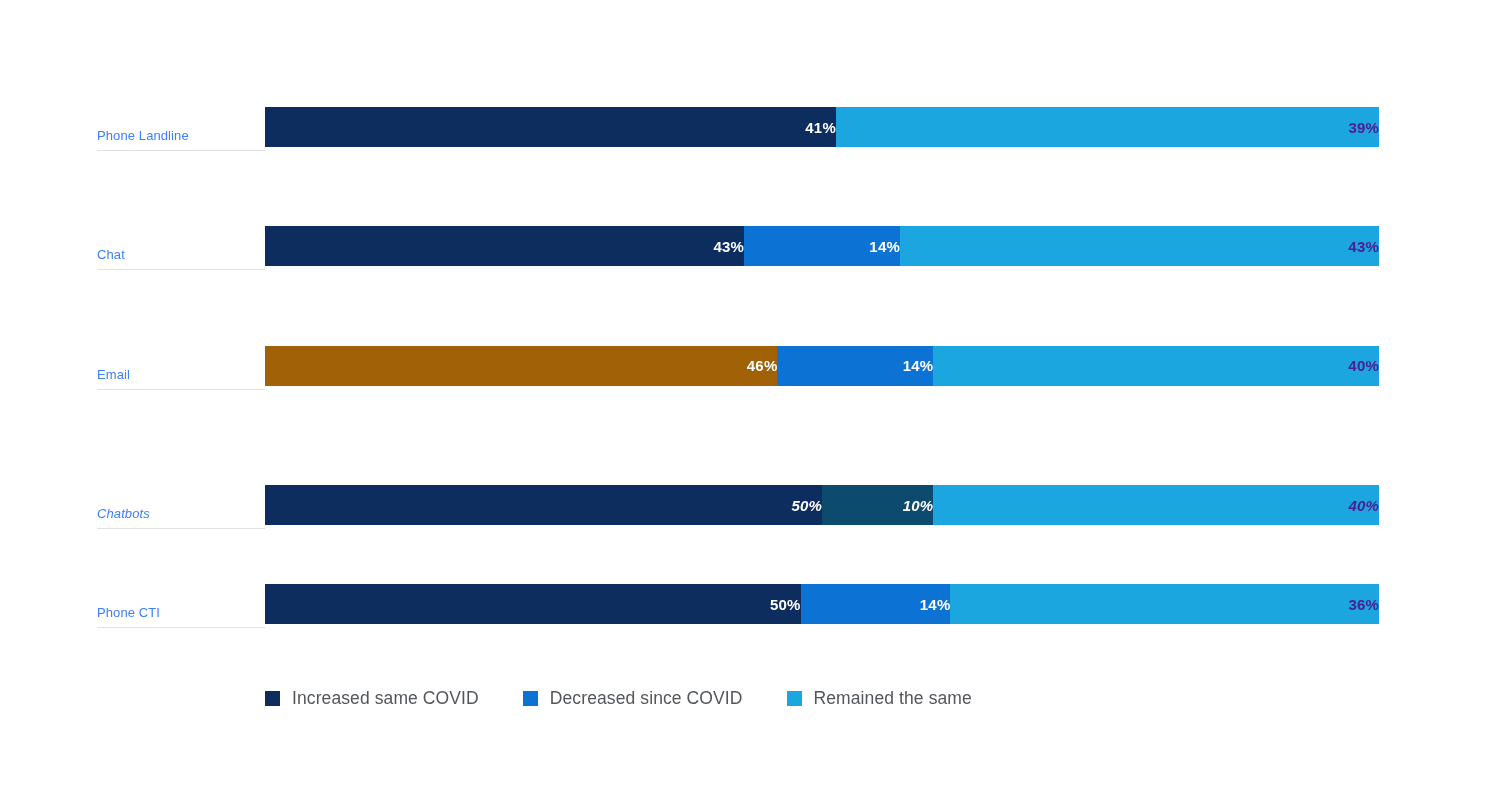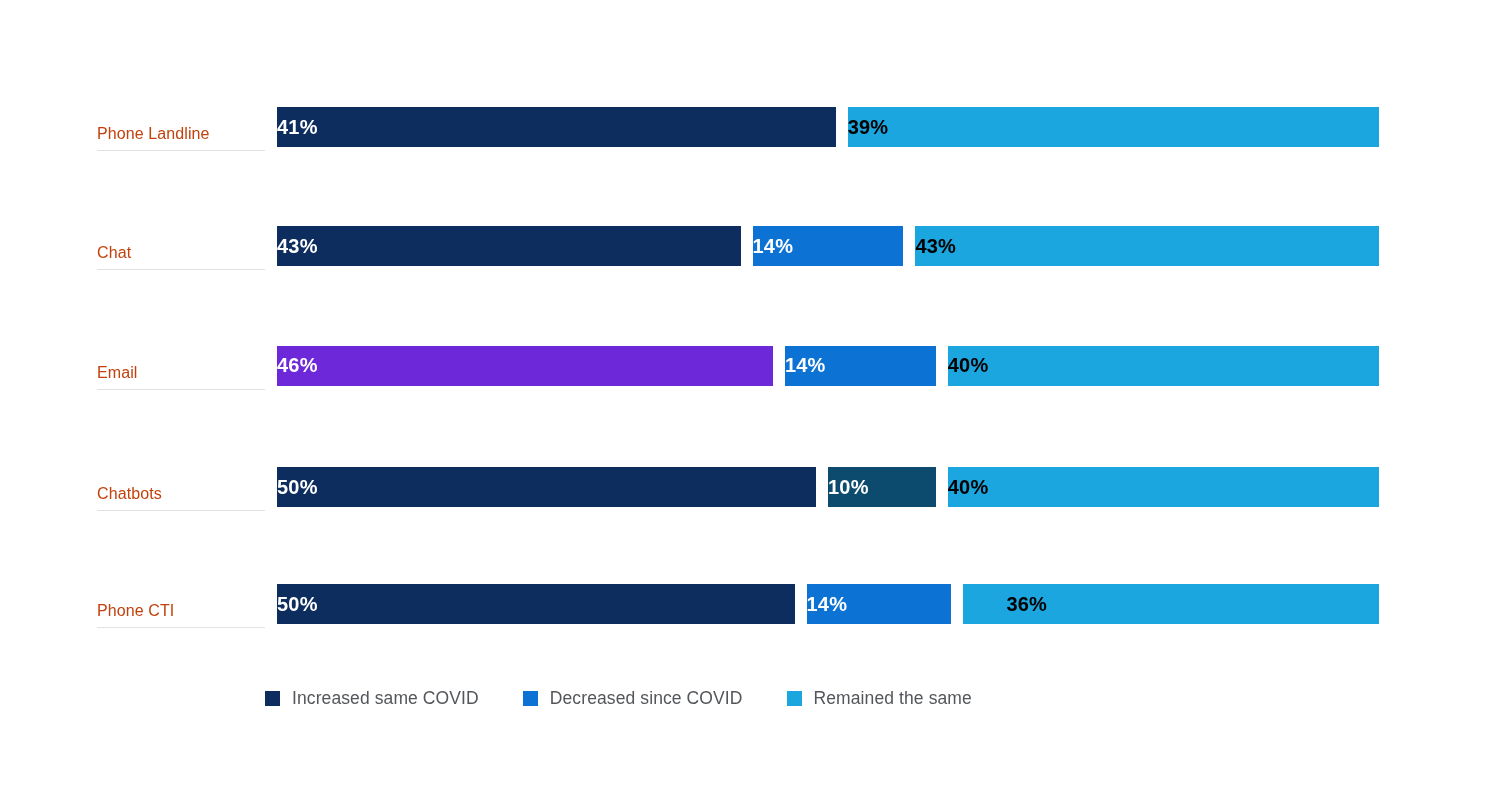--- a/index.html
+++ b/index.html
@@ -36,22 +36,22 @@
     left: 0;
     width: 1500px;
     height: 40px;
   }
 
   .row-label {
     position: absolute;
     left: 97px;
     bottom: 4px;
     width: 165px;
-    font-size: 16px;
-    color: #c2410c;
+    font-size: 13px;
+    color: #3b82f6;
     letter-spacing: 0.1px;
     white-space: nowrap;
   }
 
   .row-rule {
     position: absolute;
     left: 97px;
     width: 168px;
     height: 1px;
     bottom: -4px;
@@ -66,31 +66,30 @@
     height: 40px;
     display: flex;
     flex-direction: row;
     align-items: stretch;
   }
 
   .seg {
     position: relative;
     display: flex;
     align-items: center;
-    justify-content: flex-start;
-    font-size: 20px;
+    justify-content: flex-end;
+    font-size: 15px;
     font-weight: bold;
     letter-spacing: 0.2px;
     box-sizing: border-box;
-    margin-left: 12px;
   }
 
   .seg-0 { background: #0d2d5e; color: #ffffff; }
   .seg-1 { background: #0c72d4; color: #ffffff; }
-  .seg-2 { background: #1ba6e0; color: #000000; }
+  .seg-2 { background: #1ba6e0; color: #4c1d95; }
 
   .legend {
     position: absolute;
     left: 265px;
     top: 688px;
     display: flex;
     flex-direction: row;
     align-items: center;
   }
   .legend-item {
@@ -141,32 +140,32 @@
           </div>
           <div class="seg seg-2" style="flex: 43 0 0%; background: rgb(27, 166, 224);">
             <span>43%</span>
           </div>
         </div>
       </div>
       <div class="row" style="top: 345.5px;">
         <div class="row-label">Email</div>
         <div class="row-rule"></div>
         <div class="bar">
-          <div class="seg seg-0" style="flex: 46 0 0%; background: #6d28d9;">
+          <div class="seg seg-0" style="flex: 46 0 0%; background: #a16207;">
             <span>46%</span>
           </div>
           <div class="seg seg-1" style="flex: 14 0 0%; background: rgb(12, 114, 212);">
             <span>14%</span>
           </div>
           <div class="seg seg-2" style="flex: 40 0 0%; background: rgb(27, 166, 224);">
             <span>40%</span>
           </div>
         </div>
       </div>
-      <div class="row" style="top: 467px;">
+      <div class="row" style="top: 485px; font-style: italic;">
         <div class="row-label">Chatbots</div>
         <div class="row-rule"></div>
         <div class="bar">
           <div class="seg seg-0" style="flex: 50 0 0%; background: rgb(13, 45, 94);">
             <span>50%</span>
           </div>
           <div class="seg seg-1" style="flex: 10 0 0%; background: #0c4a6e;">
             <span>10%</span>
           </div>
           <div class="seg seg-2" style="flex: 40 0 0%; background: rgb(27, 166, 224);">

